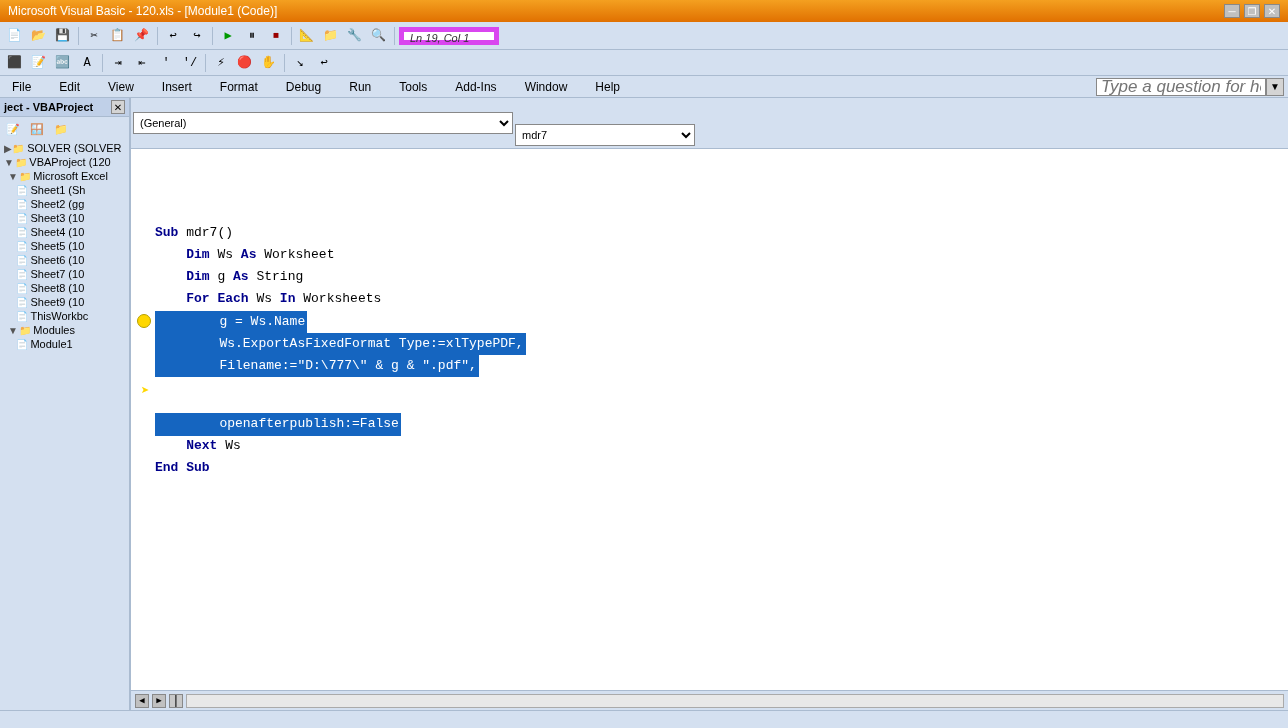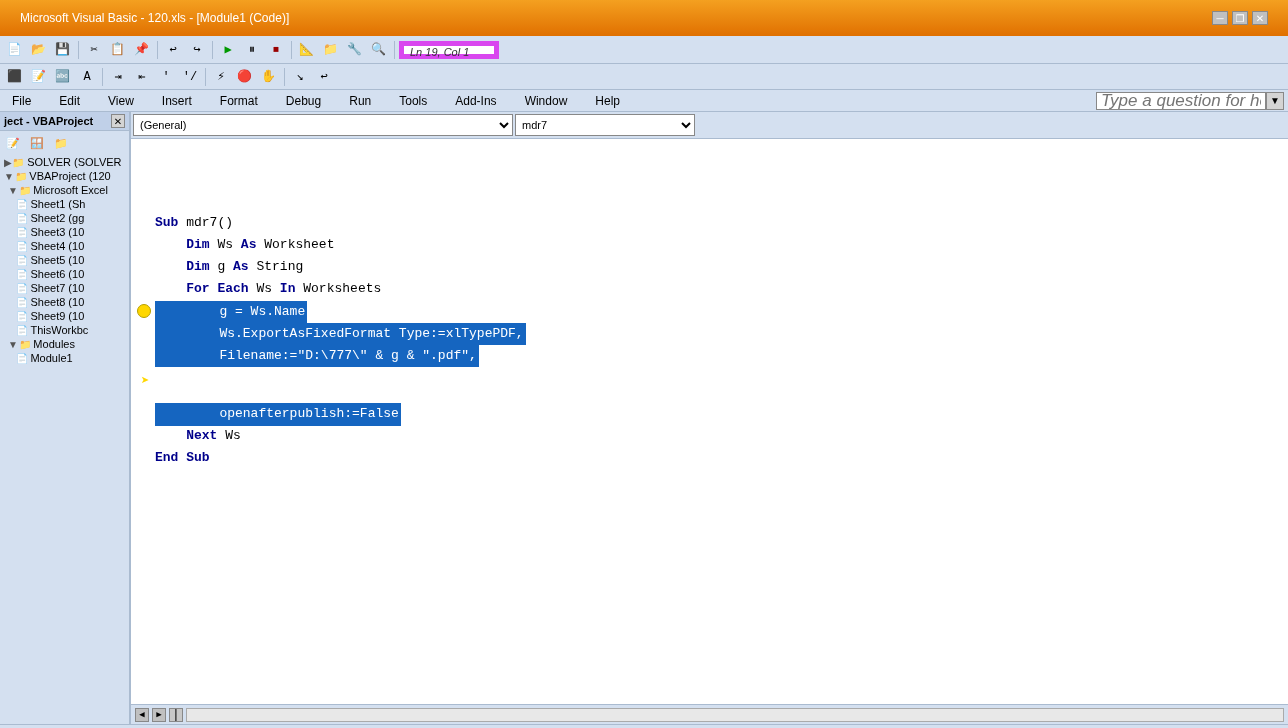--- a/index.html
+++ b/index.html
@@ -8,24 +8,24 @@
       font-size: 13px;
       background: #d4e0f0;
       width: 1288px;
       height: 728px;
       overflow: hidden;
     }
 
     
     #title-bar {
       background: linear-gradient(to bottom, #f4a020, #e07000);
-      height: 36px;
-      display: flex;
-      align-items: center;
-      padding: 0 20px;
+      height: 22px;
+      display: flex;
+      align-items: center;
+      padding: 0 8px;
       color: #fff;
       font-size: 12px;
       font-family: Arial, sans-serif;
     }
     #title-bar-controls {
       margin-left: auto;
       display: flex;
       gap: 4px;
     }
     .title-btn {
@@ -195,21 +195,21 @@
     .code-dropdown {
       height: 22px;
       font-family: Arial, sans-serif;
       font-size: 11px;
       border: 1px solid #888;
       background: #fff;
       padding: 0 2px;
       cursor: pointer;
     }
     #object-dropdown { width: 380px; }
-    #proc-dropdown { width: 180px; margin-left: 2px; }
+    #proc-dropdown { width: 180px; margin-left: 2px; margin-top: 24px; }
 
     #code-editor {
       flex: 1;
       background: #fff;
       padding: 8px 16px;
       overflow: auto;
       position: relative;
       line-height: 1.5;
     }
 

